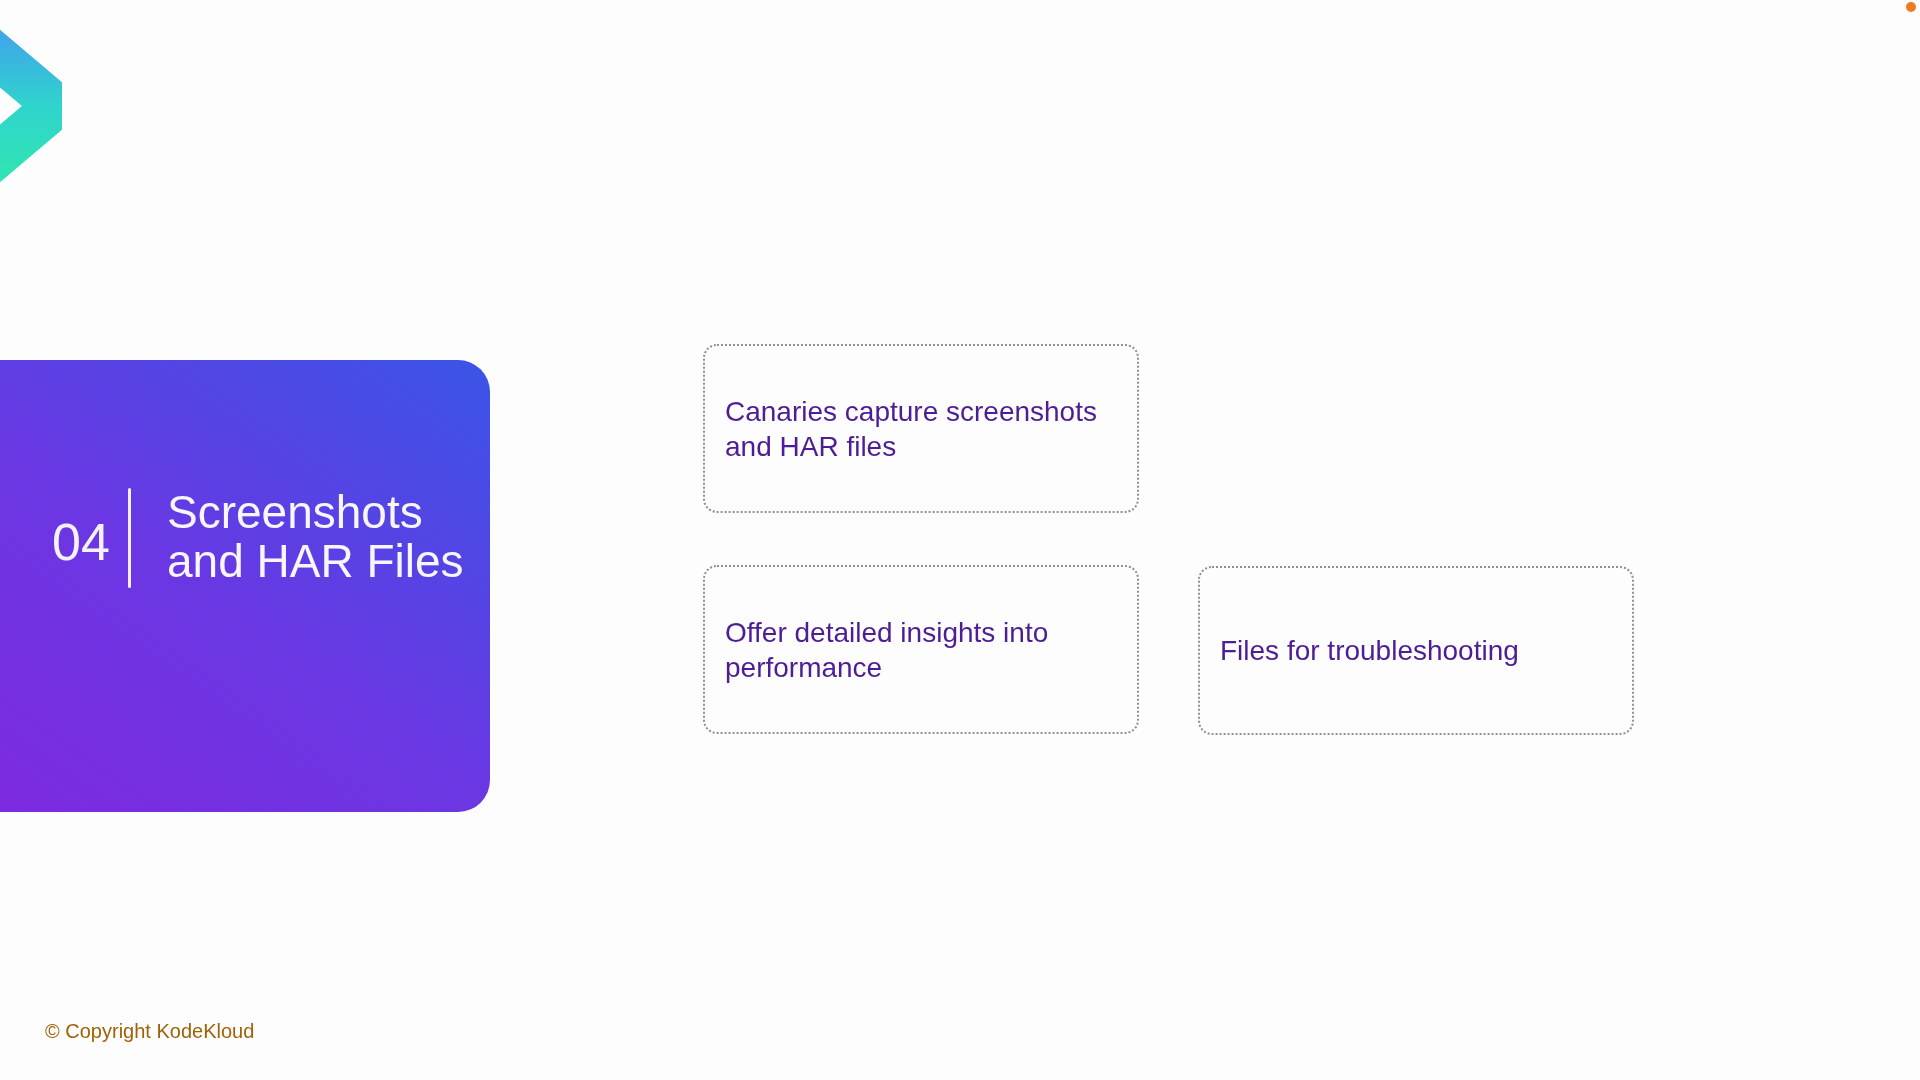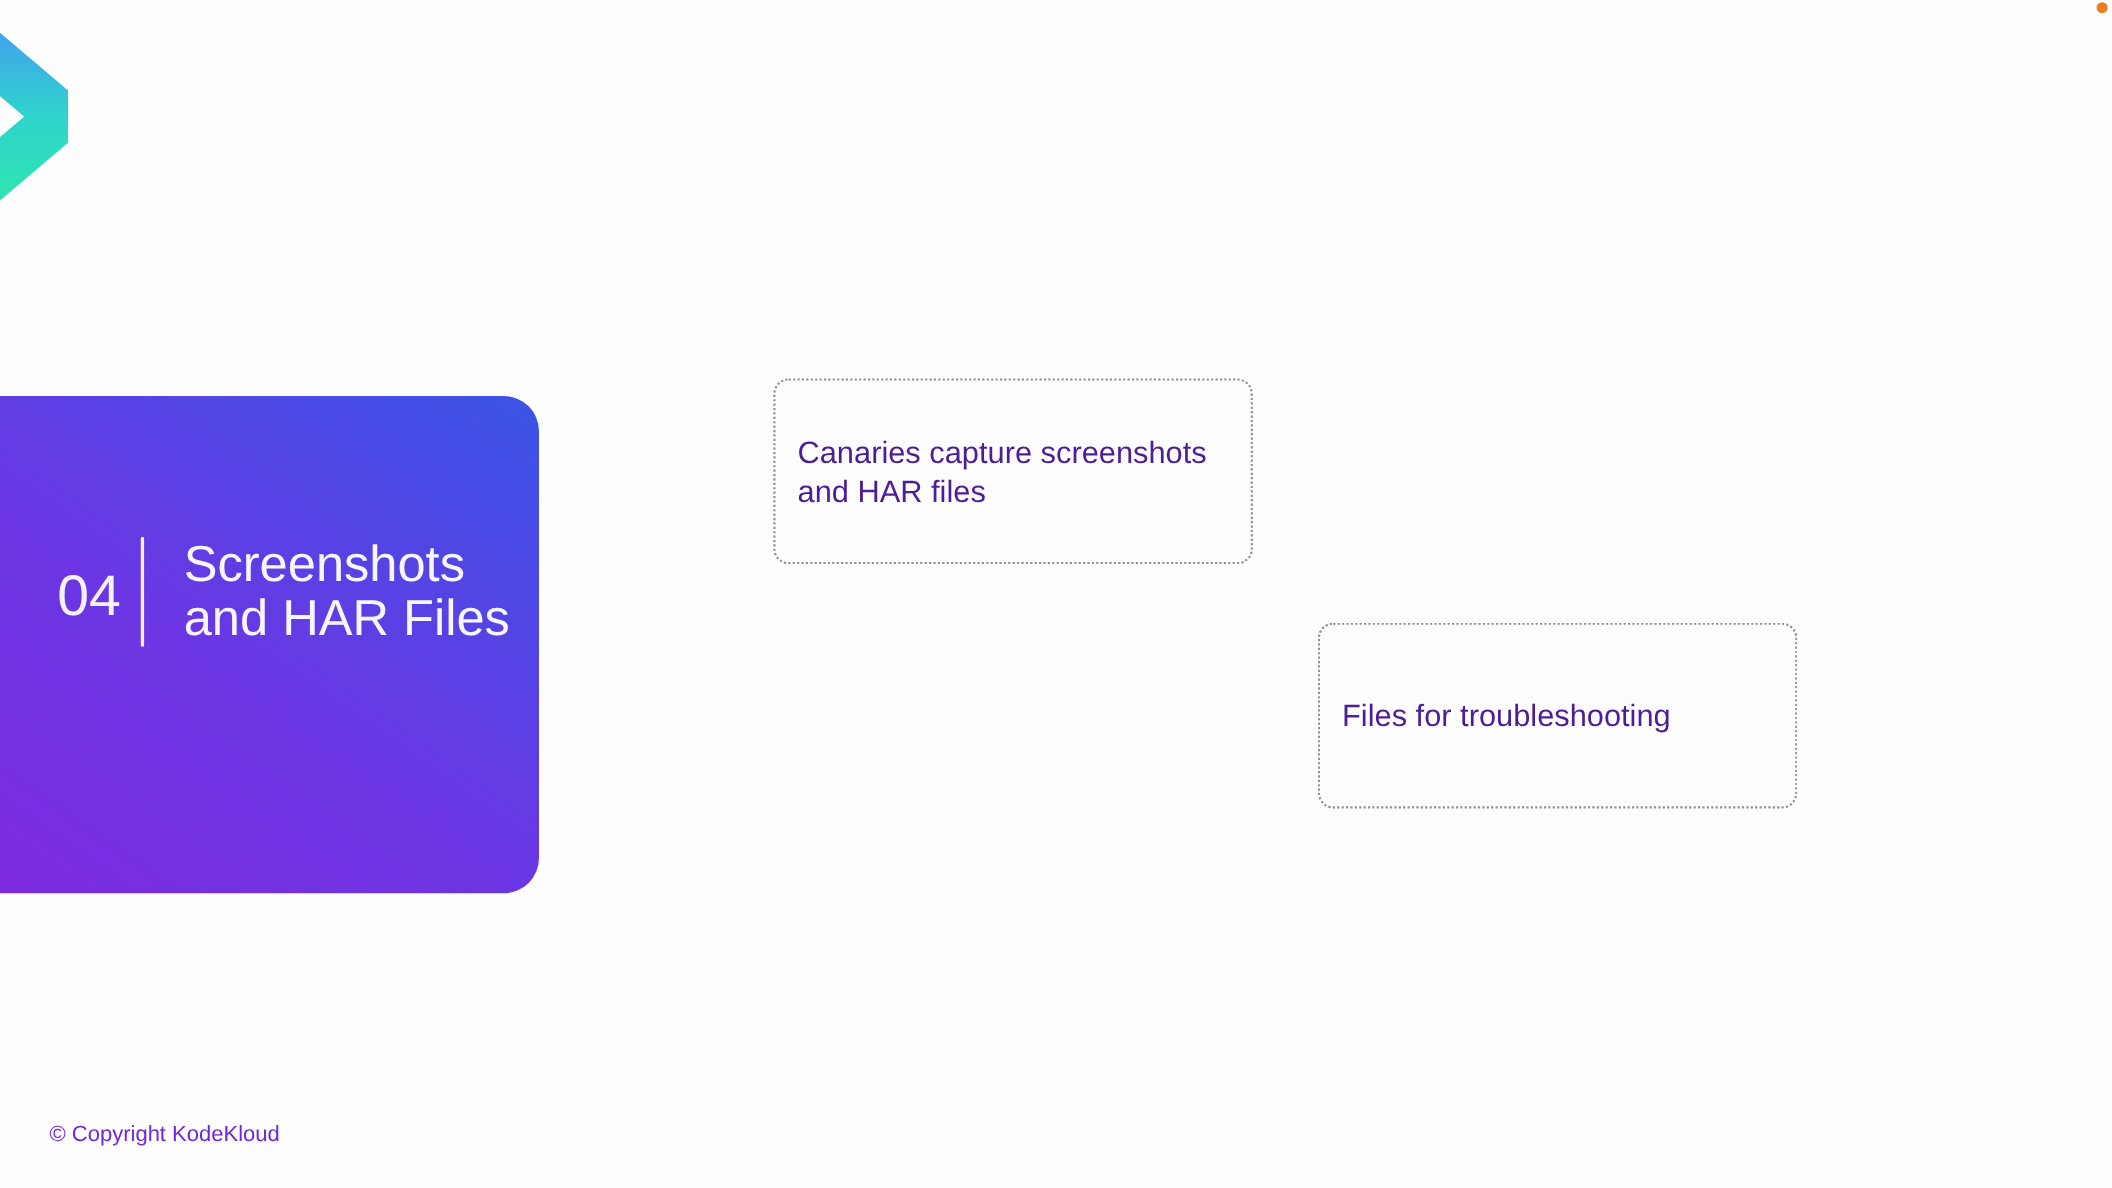--- a/index.html
+++ b/index.html
@@ -74,21 +74,21 @@
     font-size:28px;line-height:1.25;
     color:#4c1d95;
   }
   .pos-1{left:703px;top:344px;}
   .pos-2{left:1198px;top:343px;}
   .pos-3{left:703px;top:565px;}
   .pos-4{left:1198px;top:566px;}
   
   .footer-copyright{
     position:absolute;left:45px;top:1020px;
-    font-size:20px;color:#6d28d9;
+    font-size:20px;color:#a16207;
   }
 </style>
 </head>
 <body>
 
 <div class="stage">
 
 
   <div class="logo">
     <svg width="62" height="170" viewBox="0 0 62 170">
@@ -109,20 +109,23 @@
     <div class="section-number">04</div>
     <div class="section-divider"></div>
     <div class="section-title">Screenshots and HAR Files</div>
   </div>
 
   <div class="point-box pos-1">
     <div class="point-text">Canaries capture screenshots and HAR files</div>
   </div>
 
 
+  <div class="point-box pos-3">
+    <div class="point-text">Offer detailed insights into performance</div>
+  </div>
 
   <div class="point-box pos-4">
     <div class="point-text">Files for troubleshooting</div>
   </div>
 
   <div class="footer-copyright">© Copyright KodeKloud</div>
 
 </div>
 
 </body></html>

